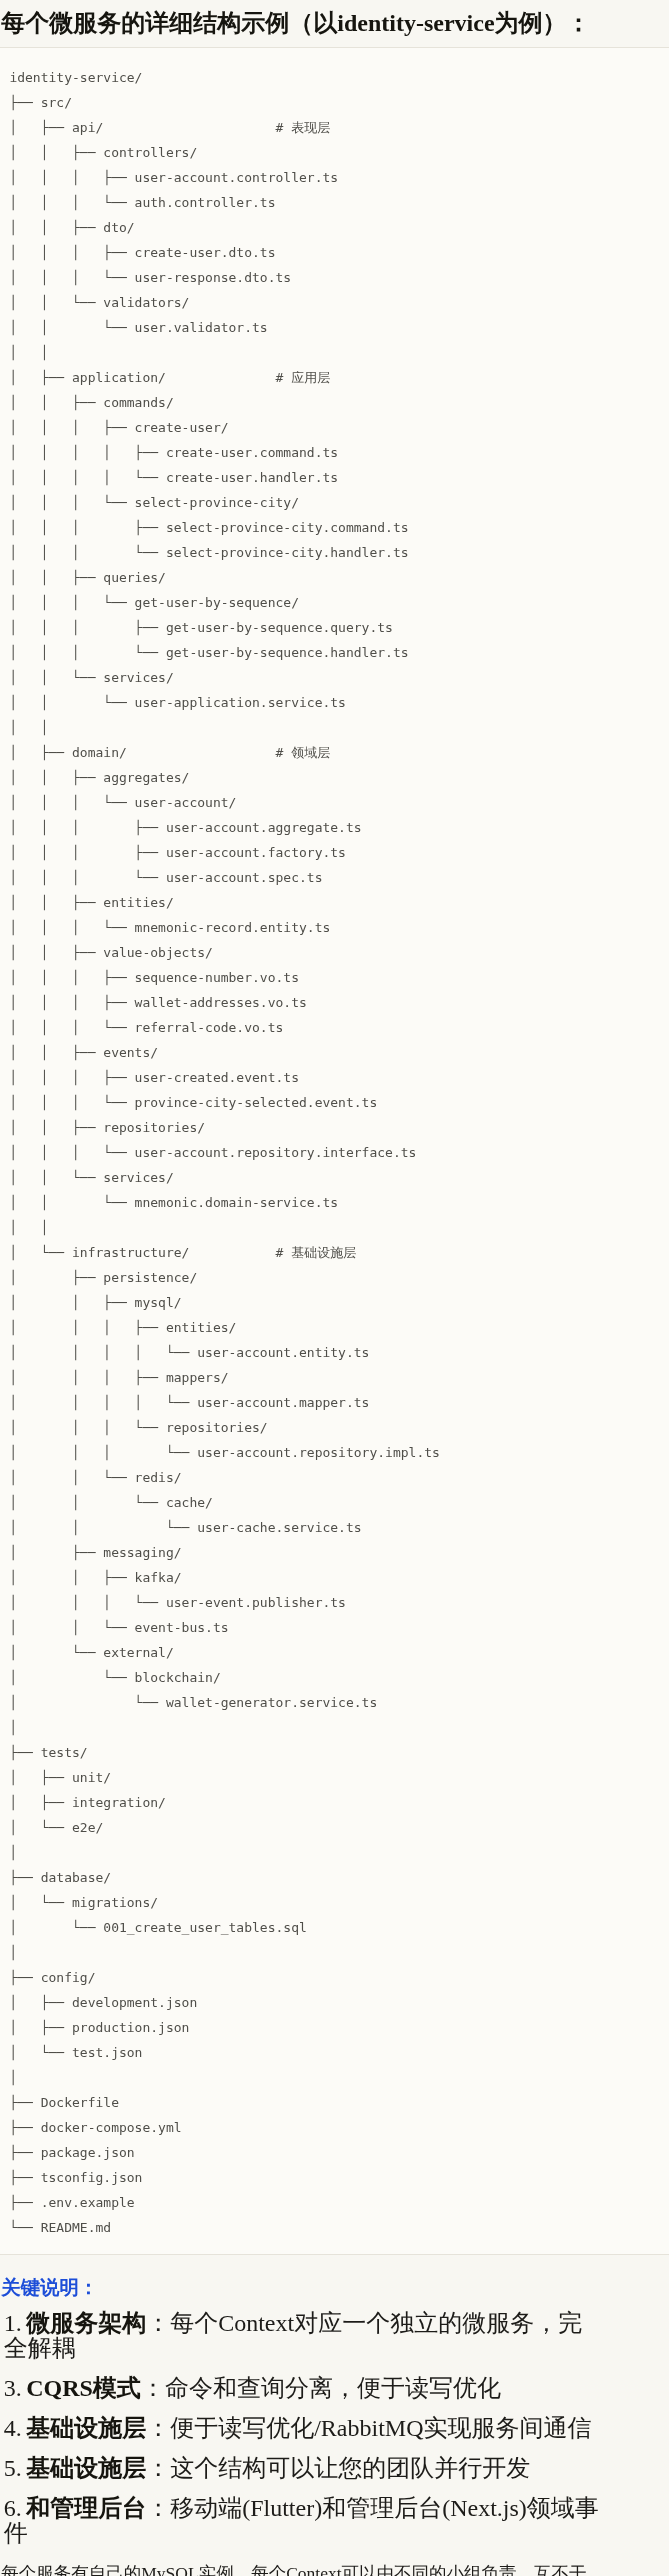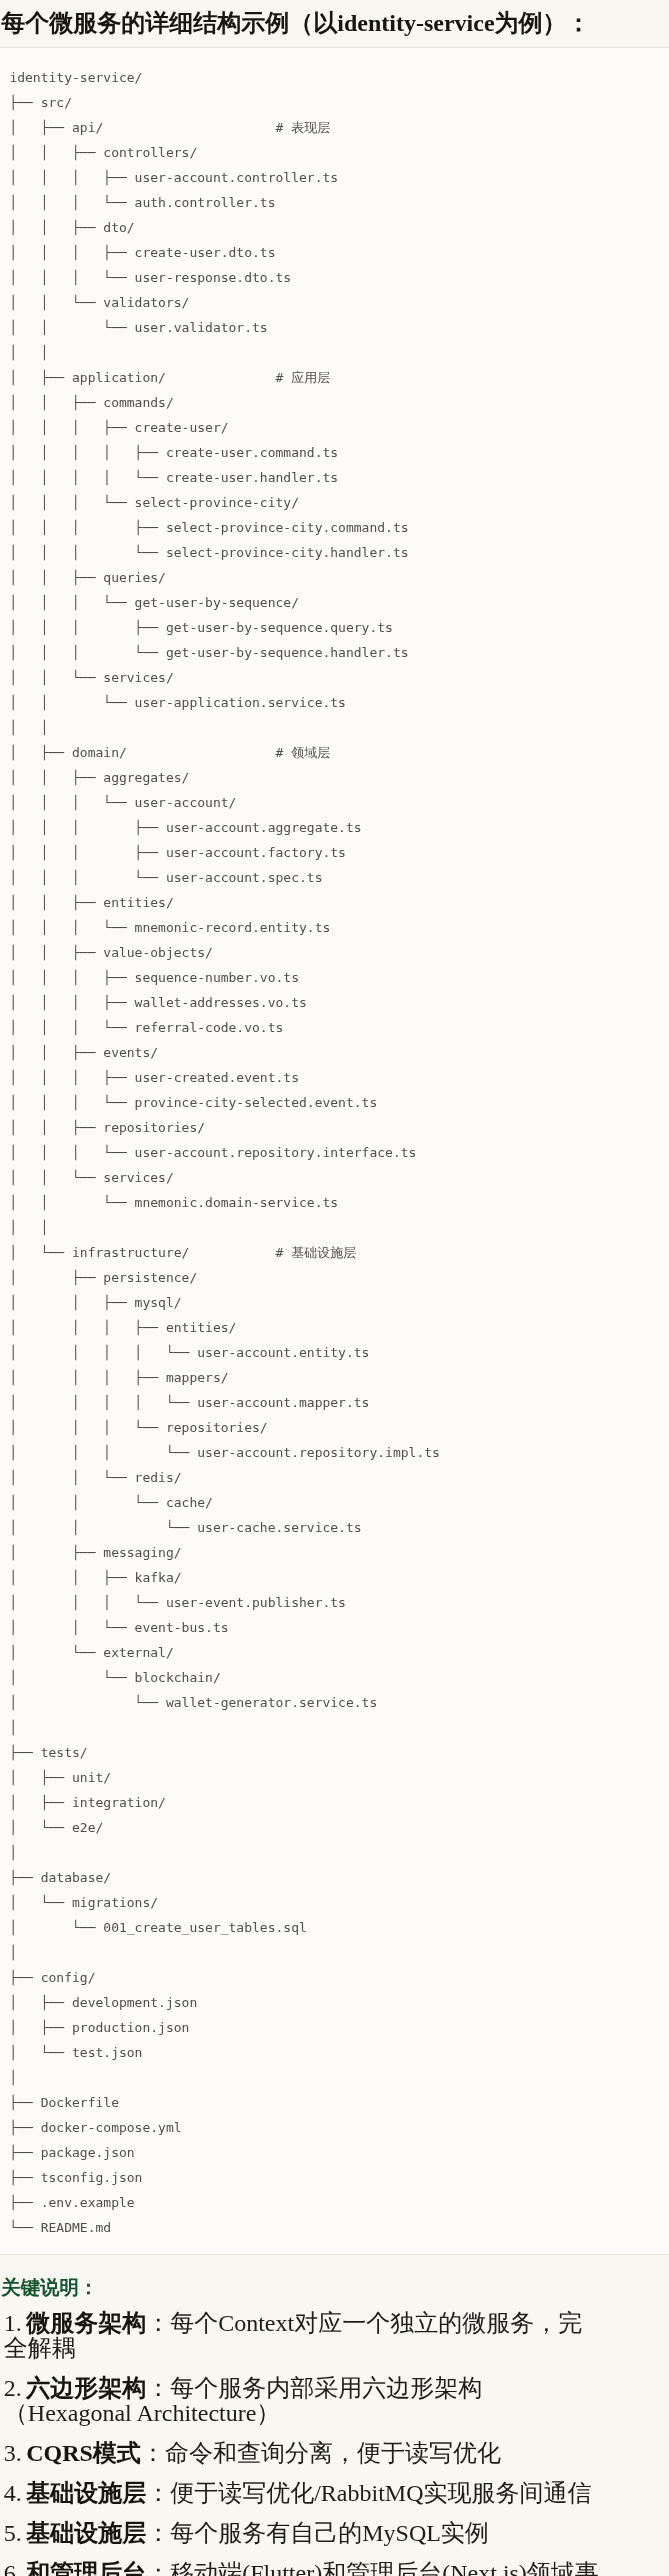--- a/index.html
+++ b/index.html
@@ -38,21 +38,21 @@
     line-height: 25px;
     color: #4f4e49;
     white-space: pre;
   }
   .notes { padding: 0 6.3px 0 1.3px; }
   h2.notes-heading {
     margin: 20px 0 10px 0;
     font-size: 19.4px;
     line-height: 26px;
     font-weight: 700;
-    color: #14532d;
+    color: #1d4ed8;
   }
   .note-item {
     margin: 0 0 15px 2.5px;
     font-size: 24px;
     line-height: 25px;
     color: #1d1c19;
   }
   .note-item .num { margin-right: 4.4px; }
   .note-item strong { font-weight: 700; color: #16150f; }
   p.closing {
@@ -159,30 +159,27 @@
 └── README.md</pre>
   </section>
 
   <section class="notes">
     <h2 class="notes-heading">关键说明：</h2>
 
     <div class="note-item">
       <span class="num">1.</span><strong>微服务架构</strong><span>：每个Context对应一个独立的微服务，完全解耦</span>
     </div>
     <div class="note-item">
-      <span class="num">2.</span><strong>六边形架构</strong><span>：每个服务内部采用六边形架构（Hexagonal Architecture）</span>
-    </div>
-    <div class="note-item">
       <span class="num">3.</span><strong>CQRS模式</strong><span>：命令和查询分离，便于读写优化</span>
     </div>
     <div class="note-item">
       <span class="num">4.</span><strong>基础设施层</strong><span>：便于读写优化/RabbitMQ实现服务间通信</span>
     </div>
     <div class="note-item">
-      <span class="num">5.</span><strong>基础设施层</strong><span>：每个服务有自己的MySQL实例</span>
+      <span class="num">5.</span><strong>基础设施层</strong><span>：这个结构可以让您的团队并行开发</span>
     </div>
     <div class="note-item">
       <span class="num">6.</span><strong>和管理后台</strong><span>：移动端(Flutter)和管理后台(Next.js)领域事件</span>
     </div>
 
     <p class="closing">每个服务有自己的MySQL实例，每个Context可以由不同的小组负责，互不干扰。</p>
   </section>
 
 </div>
 

